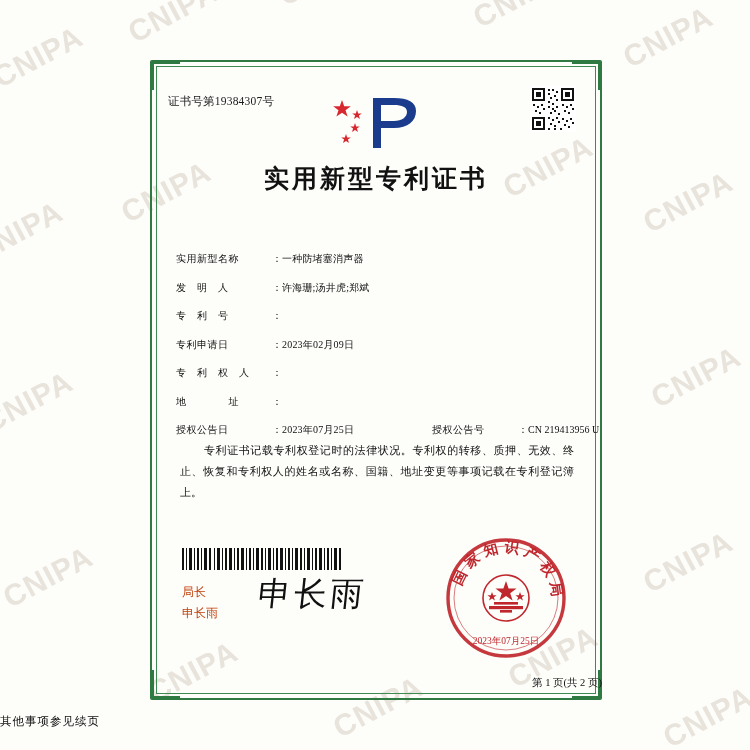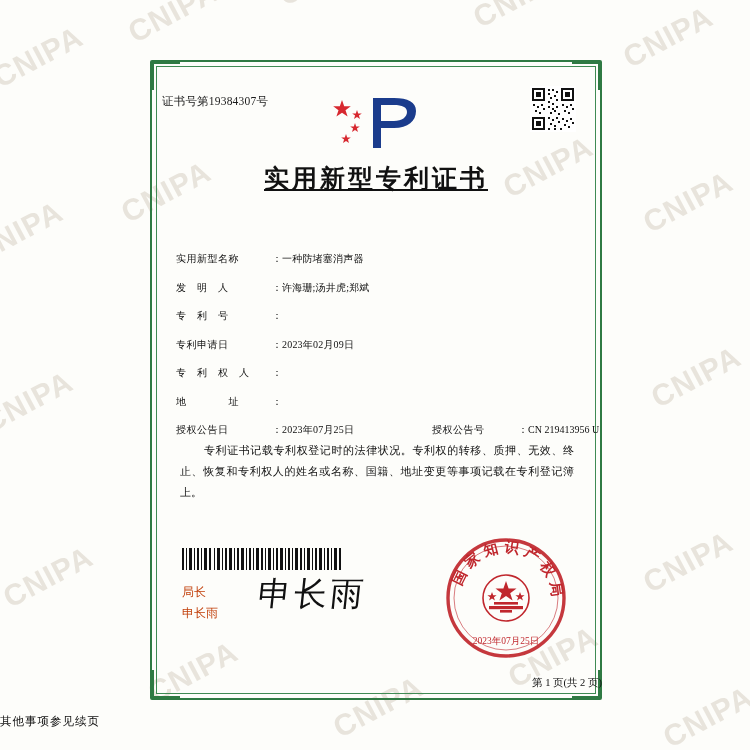--- a/index.html
+++ b/index.html
@@ -68,21 +68,21 @@
     border: 2px solid #2f7a43;
   }
   .corner.tl { left: 2px; top: 2px; border-right: none; border-bottom: none; }
   .corner.tr { right: 2px; top: 2px; border-left: none; border-bottom: none; }
   .corner.bl { left: 2px; bottom: 2px; border-right: none; border-top: none; }
   .corner.br { right: 2px; bottom: 2px; border-left: none; border-top: none; }
 
   .content {
     position: absolute;
     left: 0; top: 0; right: 0; bottom: 0;
-    padding: 16px 4px;
+    padding: 16px 10px;
     box-sizing: border-box;
   }
   .cert-no {
     font-size: 11.5px;
     color: #1a1a1a;
     margin-left: 8px;
     margin-top: 18px;
     letter-spacing: 0.2px;
   }
   
@@ -109,21 +109,20 @@
   .title {
     position: absolute;
     left: 0; right: 0;
     top: 102px;
     text-align: center;
     font-size: 25px;
     font-weight: bold;
     letter-spacing: 3px;
     color: #111;
     font-family: "Liberation Serif", serif;
-    text-decoration: underline;
   }
   .fields {
     position: absolute;
     left: 26px;
     right: 26px;
     top: 148px;
     font-size: 10px;
     color: #111;
     margin-top: 44px;
   }

